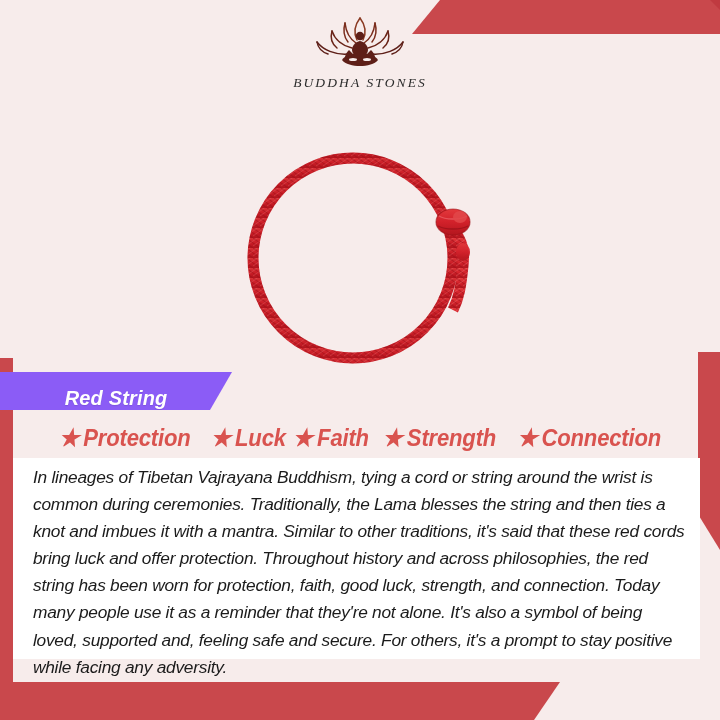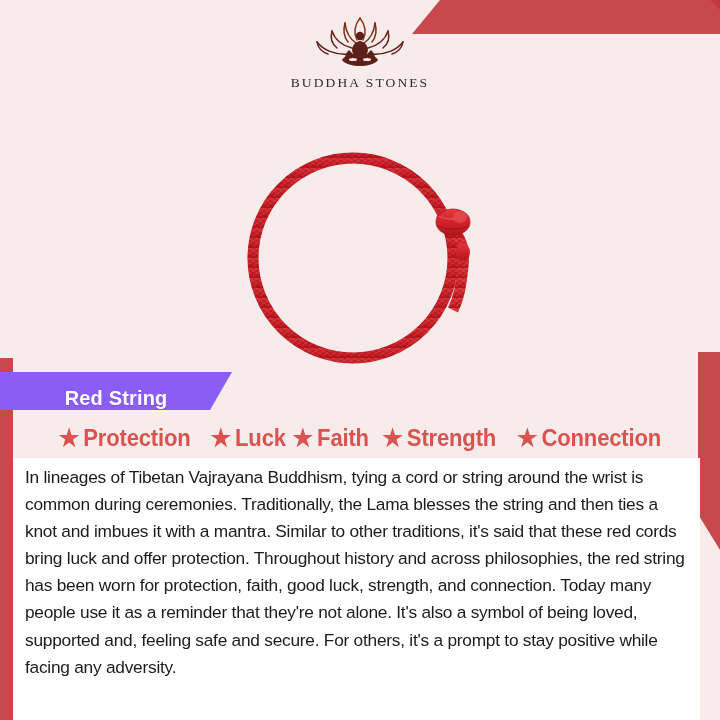--- a/index.html
+++ b/index.html
@@ -2,21 +2,21 @@
 <html><head>
 <meta charset="utf-8">
 <style>
   html,body{margin:0;padding:0;}
   body{
     width:720px;height:720px;
     background:#f7eceb;
     font-family:"Liberation Sans", sans-serif;
     overflow:hidden;
   }
-  .page{position:relative;width:720px;height:720px;background:#f7eceb;overflow:hidden;}
+  .page{position:relative;width:720px;height:720px;background:#f7eceb;overflow:hidden;font-style:italic;}
 
   
   .band-top-right{
     position:absolute;top:0;left:412px;width:308px;height:34px;
     background:#c9484c;
     clip-path:polygon(28px 0, 100% 0, 100% 100%, 0 100%);
   }
   .stripe-left{
     position:absolute;left:0;top:358px;width:13px;height:362px;
     background:#c9484c;
@@ -98,23 +98,23 @@
     transform:scaleX(0.96);
   }
   .benefit .star{font-size:24px;line-height:1;margin-right:4px;}
   .benefit .btxt{letter-spacing:-0.2px;}
   .gap-wide{width:16px;}
   .gap-mid{width:9px;}
   .gap-narrow{width:4px;}
 
   
   .copy-panel{
-    position:absolute;left:13px;top:458px;width:687px;height:262px;
+    position:absolute;left:13px;top:458px;width:687px;height:201px;
     background:#ffffff;
-    padding:6px 12px 0 12px;
+    padding:6px 12px 0 20px;
     box-sizing:border-box;
   }
   .copy-panel p{
     margin:0;
     font-family:"Liberation Sans", sans-serif;
     font-size:17.4px;
     line-height:27.1px;
     color:#1b1b1b;
     letter-spacing:-0.25px;
     transform:scaleX(0.995);

